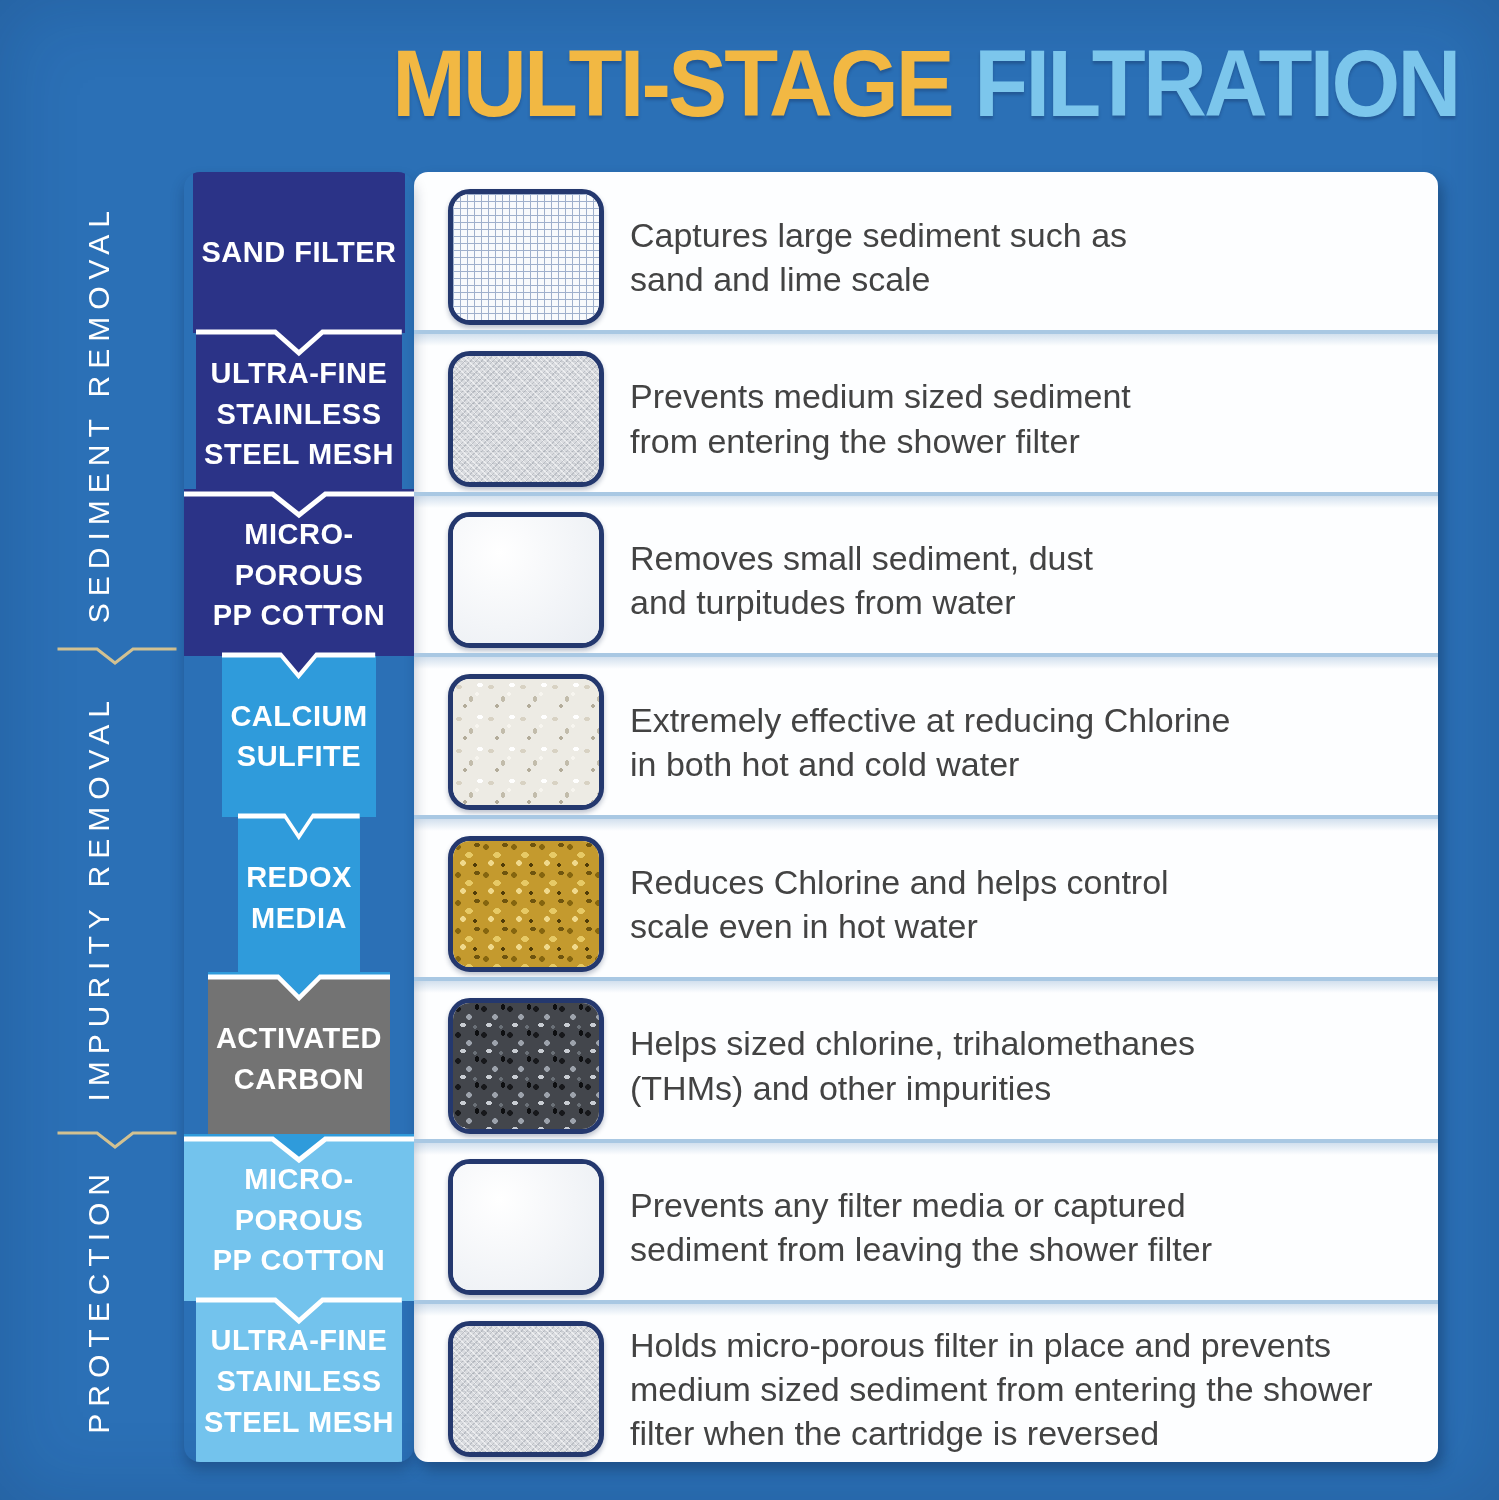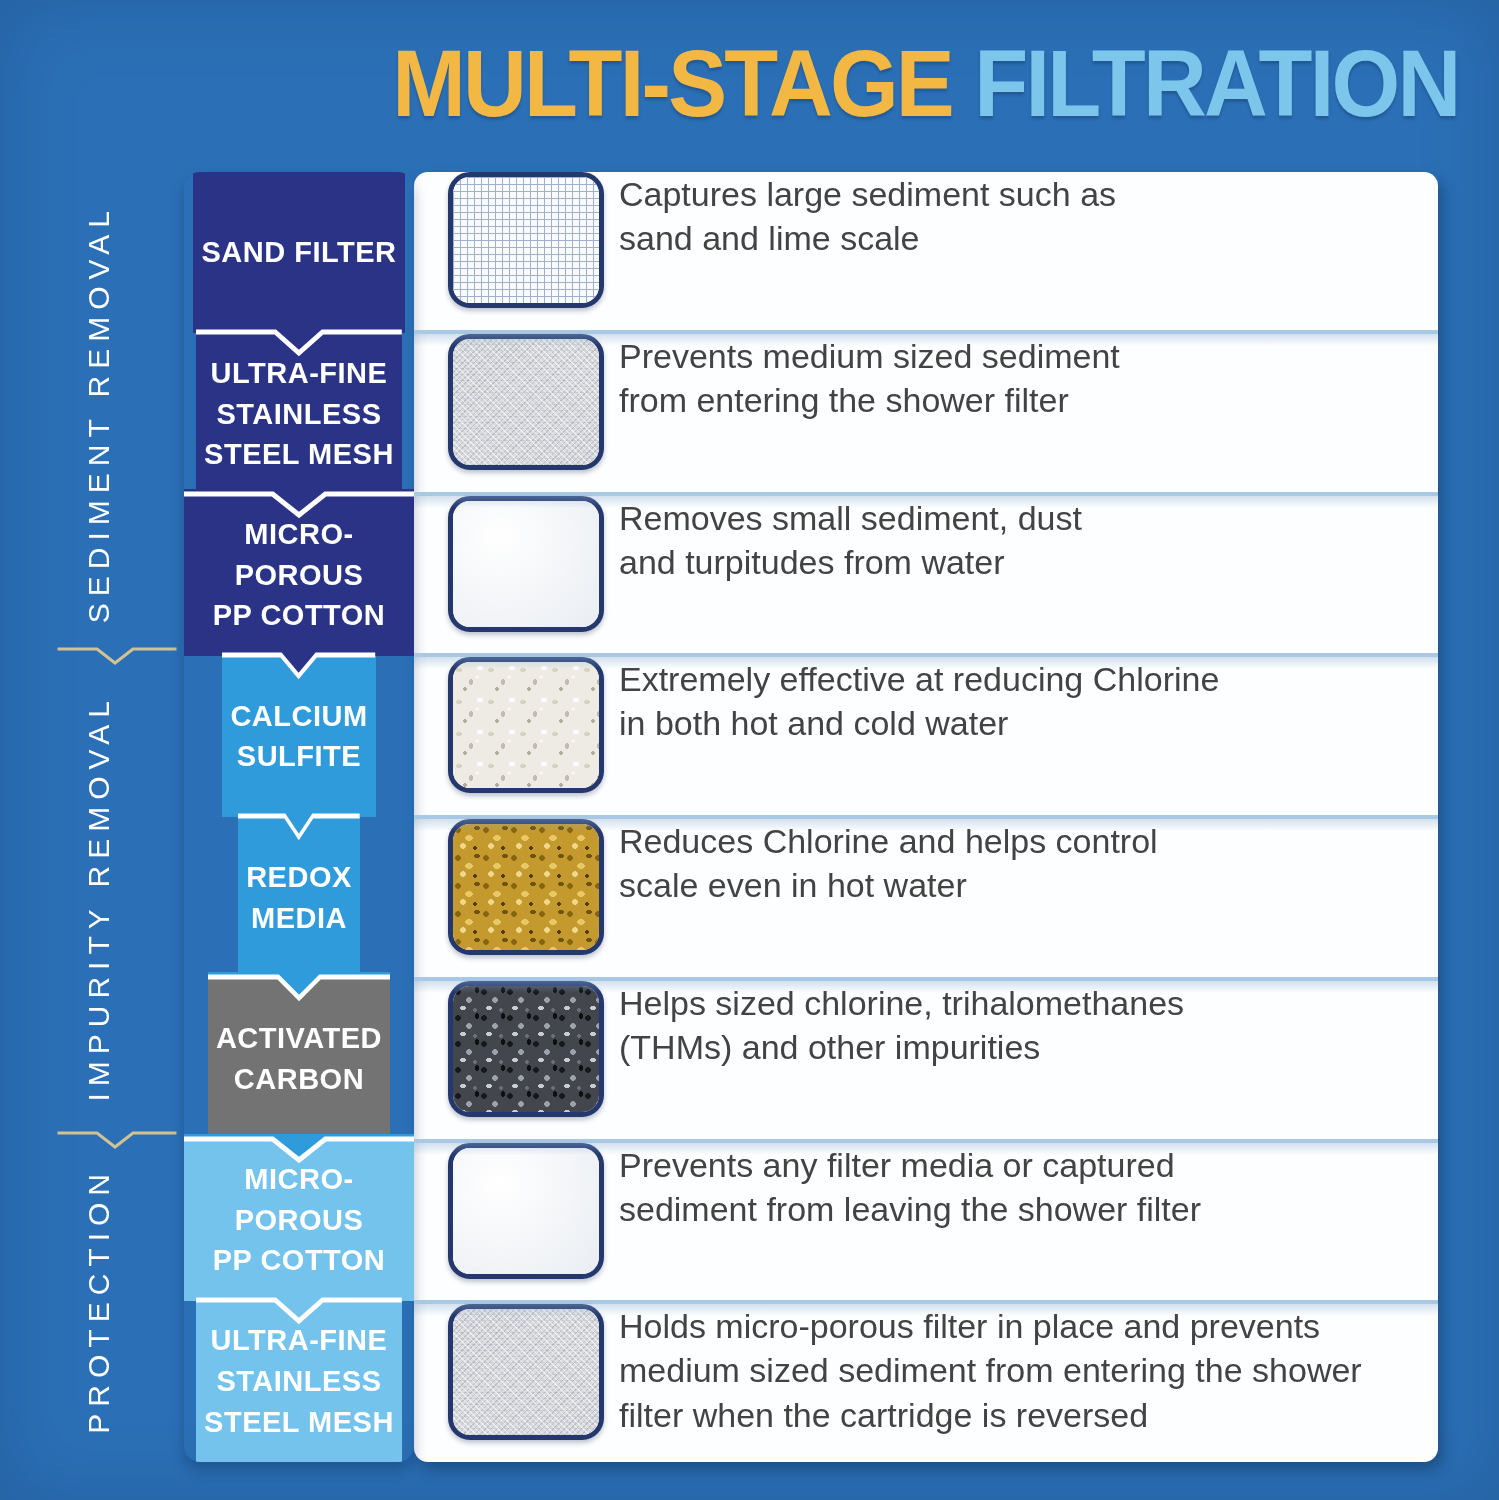--- a/index.html
+++ b/index.html
@@ -65,22 +65,22 @@
   .cell-divider svg{width:100%;height:100%;display:block;}
 
   
   .panel{
     background:#FDFEFF;border-radius:14px;overflow:hidden;
     display:flex;flex-direction:column;
     box-shadow:5px 8px 14px rgba(10,30,60,.35);
   }
   .row{
     flex:1;position:relative;
-    display:flex;align-items:flex-start;gap:15px;
-    padding:0 26px 0 34px;box-sizing:border-box;
+    display:flex;align-items:center;gap:26px;
+    padding:12px 26px 0 34px;box-sizing:border-box;
   }
   .row + .row{border-top:4px solid var(--row-divider,#A9C8E3);}
   .row + .row::before{
     content:"";position:absolute;top:0;left:0;right:0;height:12px;
     background:linear-gradient(rgba(140,175,210,.38),rgba(255,255,255,0));
     pointer-events:none;
   }
   .swatch{
     flex:none;width:146px;height:126px;
     border:5px solid var(--swatch-border,#24386E);border-radius:22px;

